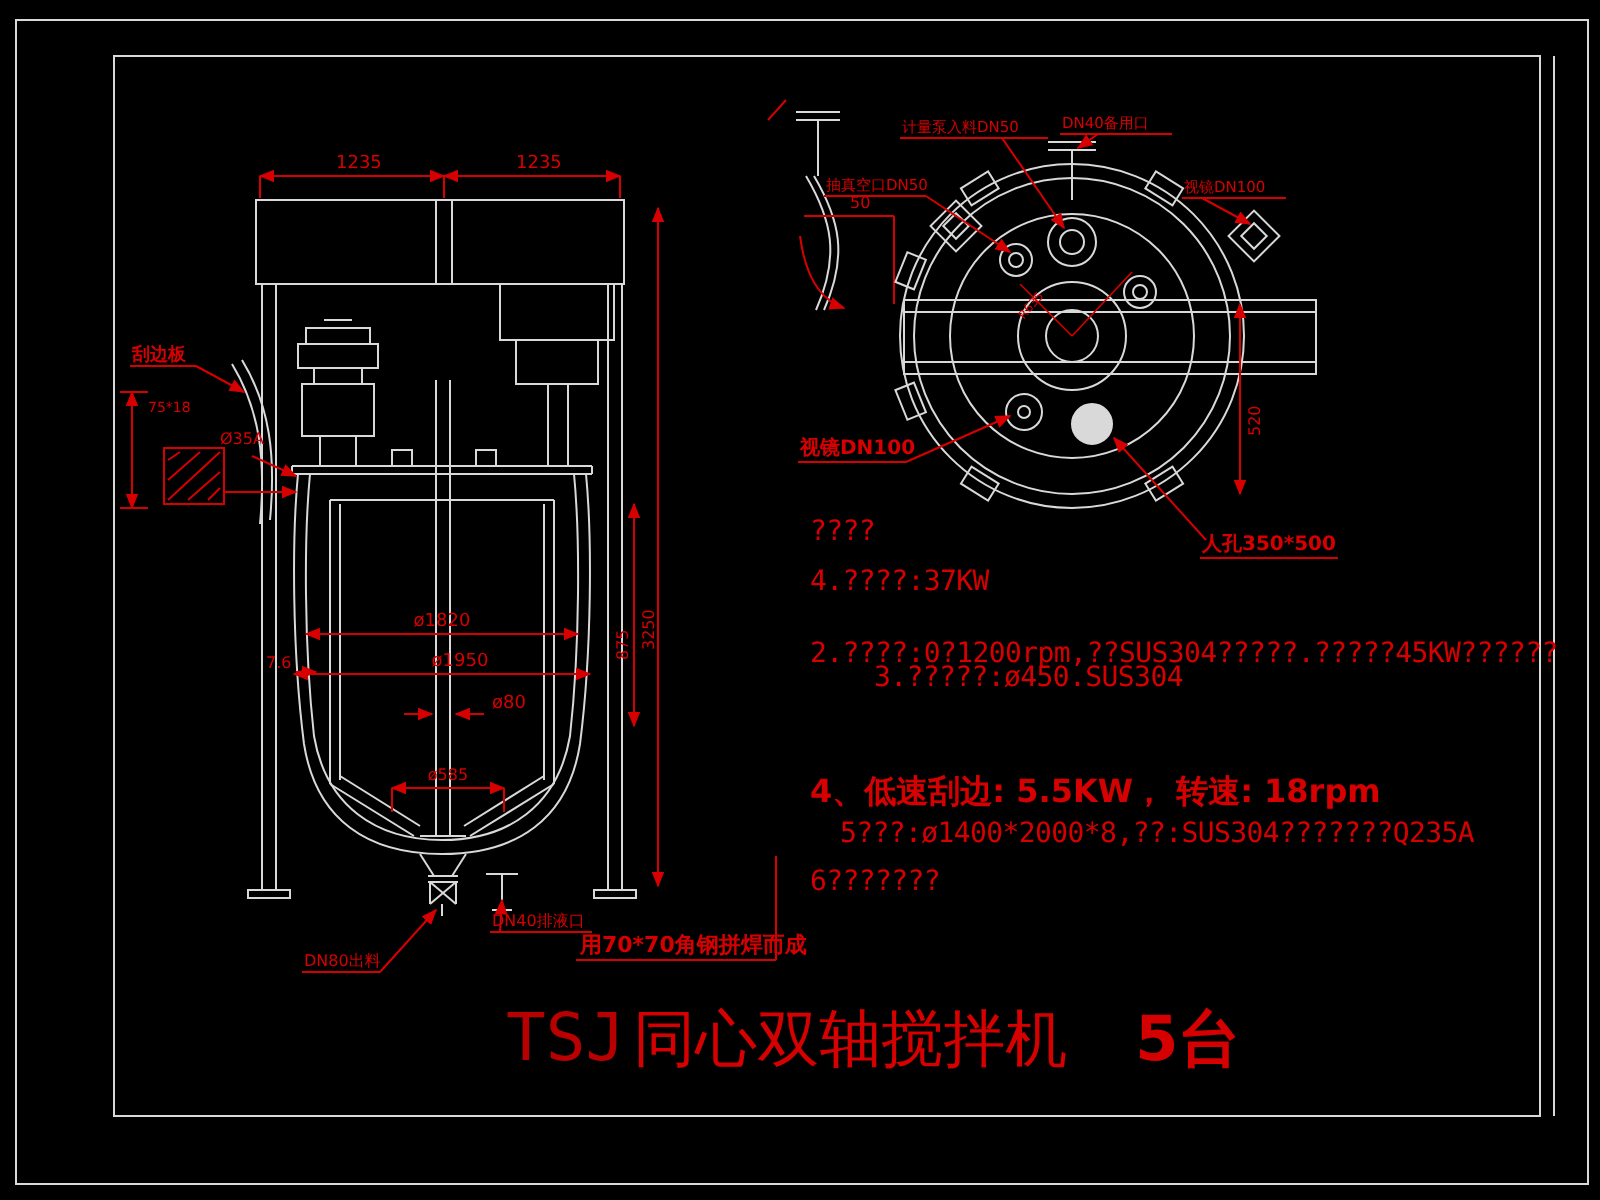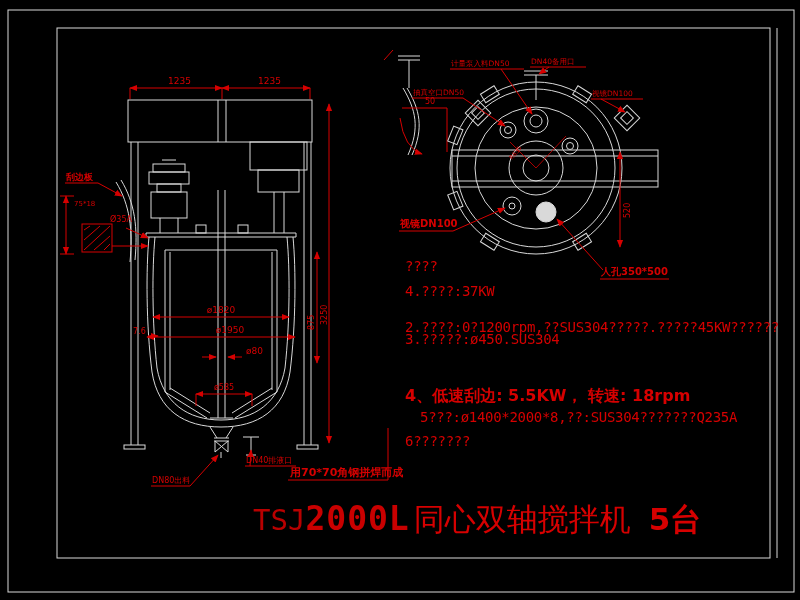--- a/index.html
+++ b/index.html
@@ -3,28 +3,28 @@
 <meta charset="utf-8">
 <style>
   html,body{margin:0;padding:0;background:#000;}
   .stage{position:relative;width:800px;height:600px;background:#000;overflow:hidden;
          font-family:"DejaVu Sans",sans-serif;}
   svg{position:absolute;left:0;top:0;}
   svg text{font-family:"DejaVu Sans",sans-serif;fill:#d60000;}
   .notes{position:absolute;left:405px;top:258px;width:390px;color:#d60000;}
   .nline{position:absolute;left:0;white-space:nowrap;
          font-family:"DejaVu Sans Mono",monospace;font-size:14px;letter-spacing:-0.3px;}
-  .n0{top:0px;}  .n1{top:25px;} .n2{top:61px;} .n3{top:73px;}
+  .n0{top:0px;}  .n1{top:25px;} .n2{top:61px;} .n3{top:73px;margin-left:32px;}
   .n4{top:128px;font-family:"DejaVu Sans",sans-serif;font-size:16px;font-weight:bold;letter-spacing:0;}
   .n5{top:151px;margin-left:15px;} .n6{top:175px;}
   .title{position:absolute;left:253px;top:499px;display:flex;align-items:baseline;white-space:nowrap;}
-  .t-prefix{font-family:"DejaVu Sans Mono",monospace;font-size:29px;font-weight:400;color:#b80000;}
+  .t-prefix{font-family:"DejaVu Sans Mono",monospace;font-size:33px;font-weight:400;color:#b80000;}
   .t-cap{font-family:"DejaVu Sans Mono",monospace;font-size:33px;font-weight:700;color:#c90000;letter-spacing:1px;}
   .t-name{font-size:31px;font-weight:400;color:#d60000;margin-left:4px;}
-  .t-qty{font-size:31px;font-weight:700;color:#d60000;margin-left:18px;}
+  .t-qty{font-size:31px;font-weight:700;color:#d60000;margin-left:34px;}
 </style>
 </head>
 <body>
 
 <div class="stage">
 
 <svg width="800" height="600" viewBox="0 0 800 600">
   <defs>
     <marker id="ar" viewBox="0 0 10 10" refX="9" refY="5" markerWidth="8" markerHeight="8" orient="auto-start-reverse">
       <path d="M0,1 L10,5 L0,9 z" fill="#d60000"></path>
@@ -262,18 +262,17 @@
   <div class="nline n1">4.????:37KW</div>
   <div class="nline n2">2.????:0?1200rpm,??SUS304?????.?????45KW??????</div>
   <div class="nline n3">3.?????:ø450.SUS304</div>
   <div class="nline n4">4、低速刮边: 5.5KW，  转速: 18rpm</div>
   <div class="nline n5">5???:ø1400*2000*8,??:SUS304???????Q235A</div>
   <div class="nline n6">6???????</div>
 </div>
 
 <div class="title">
   <span class="t-prefix">TSJ</span>
-      <span class="t-cap">2000L</span>
       <span class="t-name">同心双轴搅拌机</span>
       <span class="t-qty">5台</span>
 </div>
 
 </div>
 
 </body></html>

